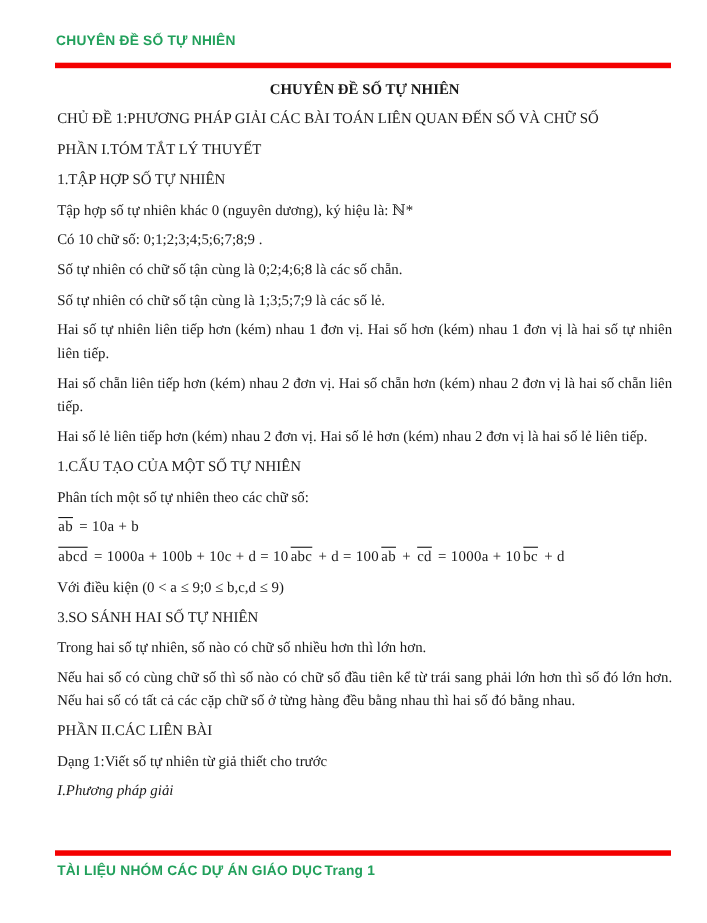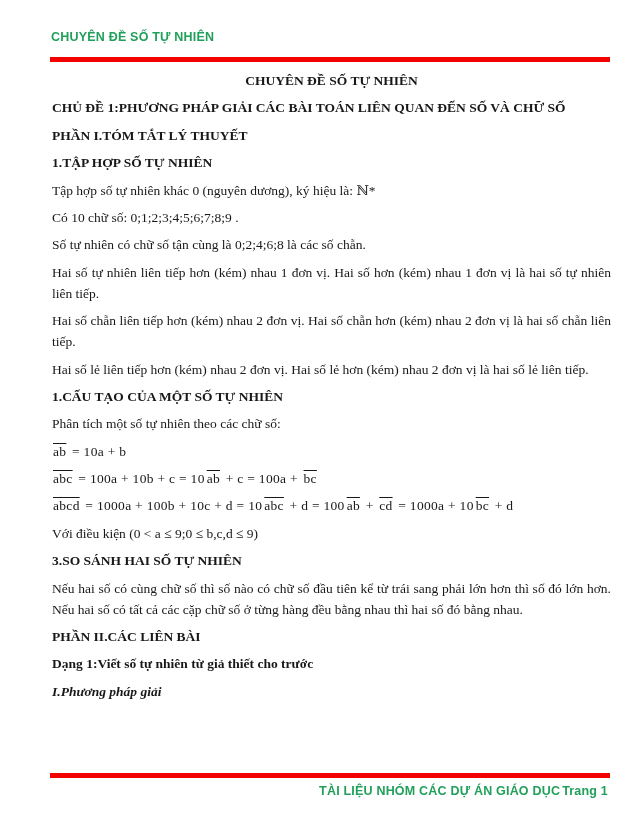--- a/index.html
+++ b/index.html
@@ -18,34 +18,34 @@
     font-weight:bold;
     font-size:12.5px;
     color:#21A05B;
     letter-spacing:0.2px;
   }
   .header-band { position:absolute; left:48px; top:27px; }
   .header-rule { position:absolute; left:48px; top:55px; width:560px; height:5px; background:#F40000; }
   .footer-rule { position:absolute; left:48px; top:771px; width:560px; height:5px; background:#F40000; }
   .footer-band {
     position:absolute; left:48px; top:780px; width:560px;
-    display:flex; justify-content:flex-end; align-items:flex-start;
+    display:flex; justify-content:flex-start; align-items:flex-start;
   }
   
   .content {
     position:absolute; left:48px; top:66px; width:563px;
   }
   .content p {
     font-size:13.5px;
     line-height:21px;
     margin:0 0 4.4px 0;
   }
   .doc-title { text-align:center; font-weight:bold; }
-  .h { font-weight:bold; margin-top:2px !important; }
-  .bi { font-weight:bold; font-style:italic; }
+  .h { font-weight:normal; margin-top:2px !important; }
+  .bi { font-weight:normal; font-style:italic; }
   .just { text-align:justify; }
   .formula {
     letter-spacing:0.3px;
   }
   .formula .overbar { text-decoration:overline; }
 </style>
 </head>
 <body>
 
 <div class="page">
@@ -54,30 +54,31 @@
   <div class="header-rule"></div>
 
   <div class="content">
     <p class="doc-title">CHUYÊN ĐỀ SỐ TỰ NHIÊN</p>
     <p class="h">CHỦ ĐỀ 1:PHƯƠNG PHÁP GIẢI CÁC BÀI TOÁN LIÊN QUAN ĐẾN SỐ VÀ CHỮ SỐ</p>
     <p class="h">PHẦN I.TÓM TẮT LÝ THUYẾT</p>
     <p class="h">1.TẬP HỢP SỐ TỰ NHIÊN</p>
     <p>Tập hợp số tự nhiên khác 0 (nguyên dương), ký hiệu là: ℕ*</p>
     <p>Có 10 chữ số: 0;1;2;3;4;5;6;7;8;9 .</p>
     <p>Số tự nhiên có chữ số tận cùng là 0;2;4;6;8 là các số chẵn.</p>
+    <p>Số tự nhiên có chữ số tận cùng là 1;3;5;7;9 là các số lẻ.</p>
     <p class="just">Hai số tự nhiên liên tiếp hơn (kém) nhau 1 đơn vị. Hai số hơn (kém) nhau 1 đơn vị là hai số tự nhiên liên tiếp.</p>
     <p class="just">Hai số chẵn liên tiếp hơn (kém) nhau 2 đơn vị. Hai số chẵn hơn (kém) nhau 2 đơn vị là hai số chẵn liên tiếp.</p>
     <p>Hai số lẻ liên tiếp hơn (kém) nhau 2 đơn vị. Hai số lẻ hơn (kém) nhau 2 đơn vị là hai số lẻ liên tiếp.</p>
     <p class="h">1.CẤU TẠO CỦA MỘT SỐ TỰ NHIÊN</p>
     <p>Phân tích một số tự nhiên theo các chữ số:</p>
     <p class="formula"><span class="overbar">ab</span><span> = 10a + b</span></p>
-    <p class="formula"><span class="overbar">abc</span><span> = 100a + 10b + c = 10</span><span class="overbar">ab</span><span> + c = 100a + </span><span class="overbar">bc</span></p>
     <p class="formula"><span class="overbar">abcd</span><span> = 1000a + 100b + 10c + d = 10</span><span class="overbar">abc</span><span> + d = 100</span><span class="overbar">ab</span><span> + </span><span class="overbar">cd</span><span> = 1000a + 10</span><span class="overbar">bc</span><span> + d</span></p>
     <p>Với điều kiện (0 &lt; a ≤ 9;0 ≤ b,c,d ≤ 9)</p>
     <p class="h">3.SO SÁNH HAI SỐ TỰ NHIÊN</p>
+    <p>Trong hai số tự nhiên, số nào có chữ số nhiều hơn thì lớn hơn.</p>
     <p class="just">Nếu hai số có cùng chữ số thì số nào có chữ số đầu tiên kể từ trái sang phải lớn hơn thì số đó lớn hơn. Nếu hai số có tất cả các cặp chữ số ở từng hàng đều bằng nhau thì hai số đó bằng nhau.</p>
     <p class="h">PHẦN II.CÁC LIÊN BÀI</p>
     <p class="h">Dạng 1:Viết số tự nhiên từ giả thiết cho trước</p>
     <p class="bi">I.Phương pháp giải</p>
   </div>
 
   <div class="footer-rule"></div>
   <div class="footer-band">
     <span class="hf-text">TÀI LIỆU NHÓM CÁC DỰ ÁN GIÁO DỤC</span>
     <span class="hf-text">Trang 1</span>

